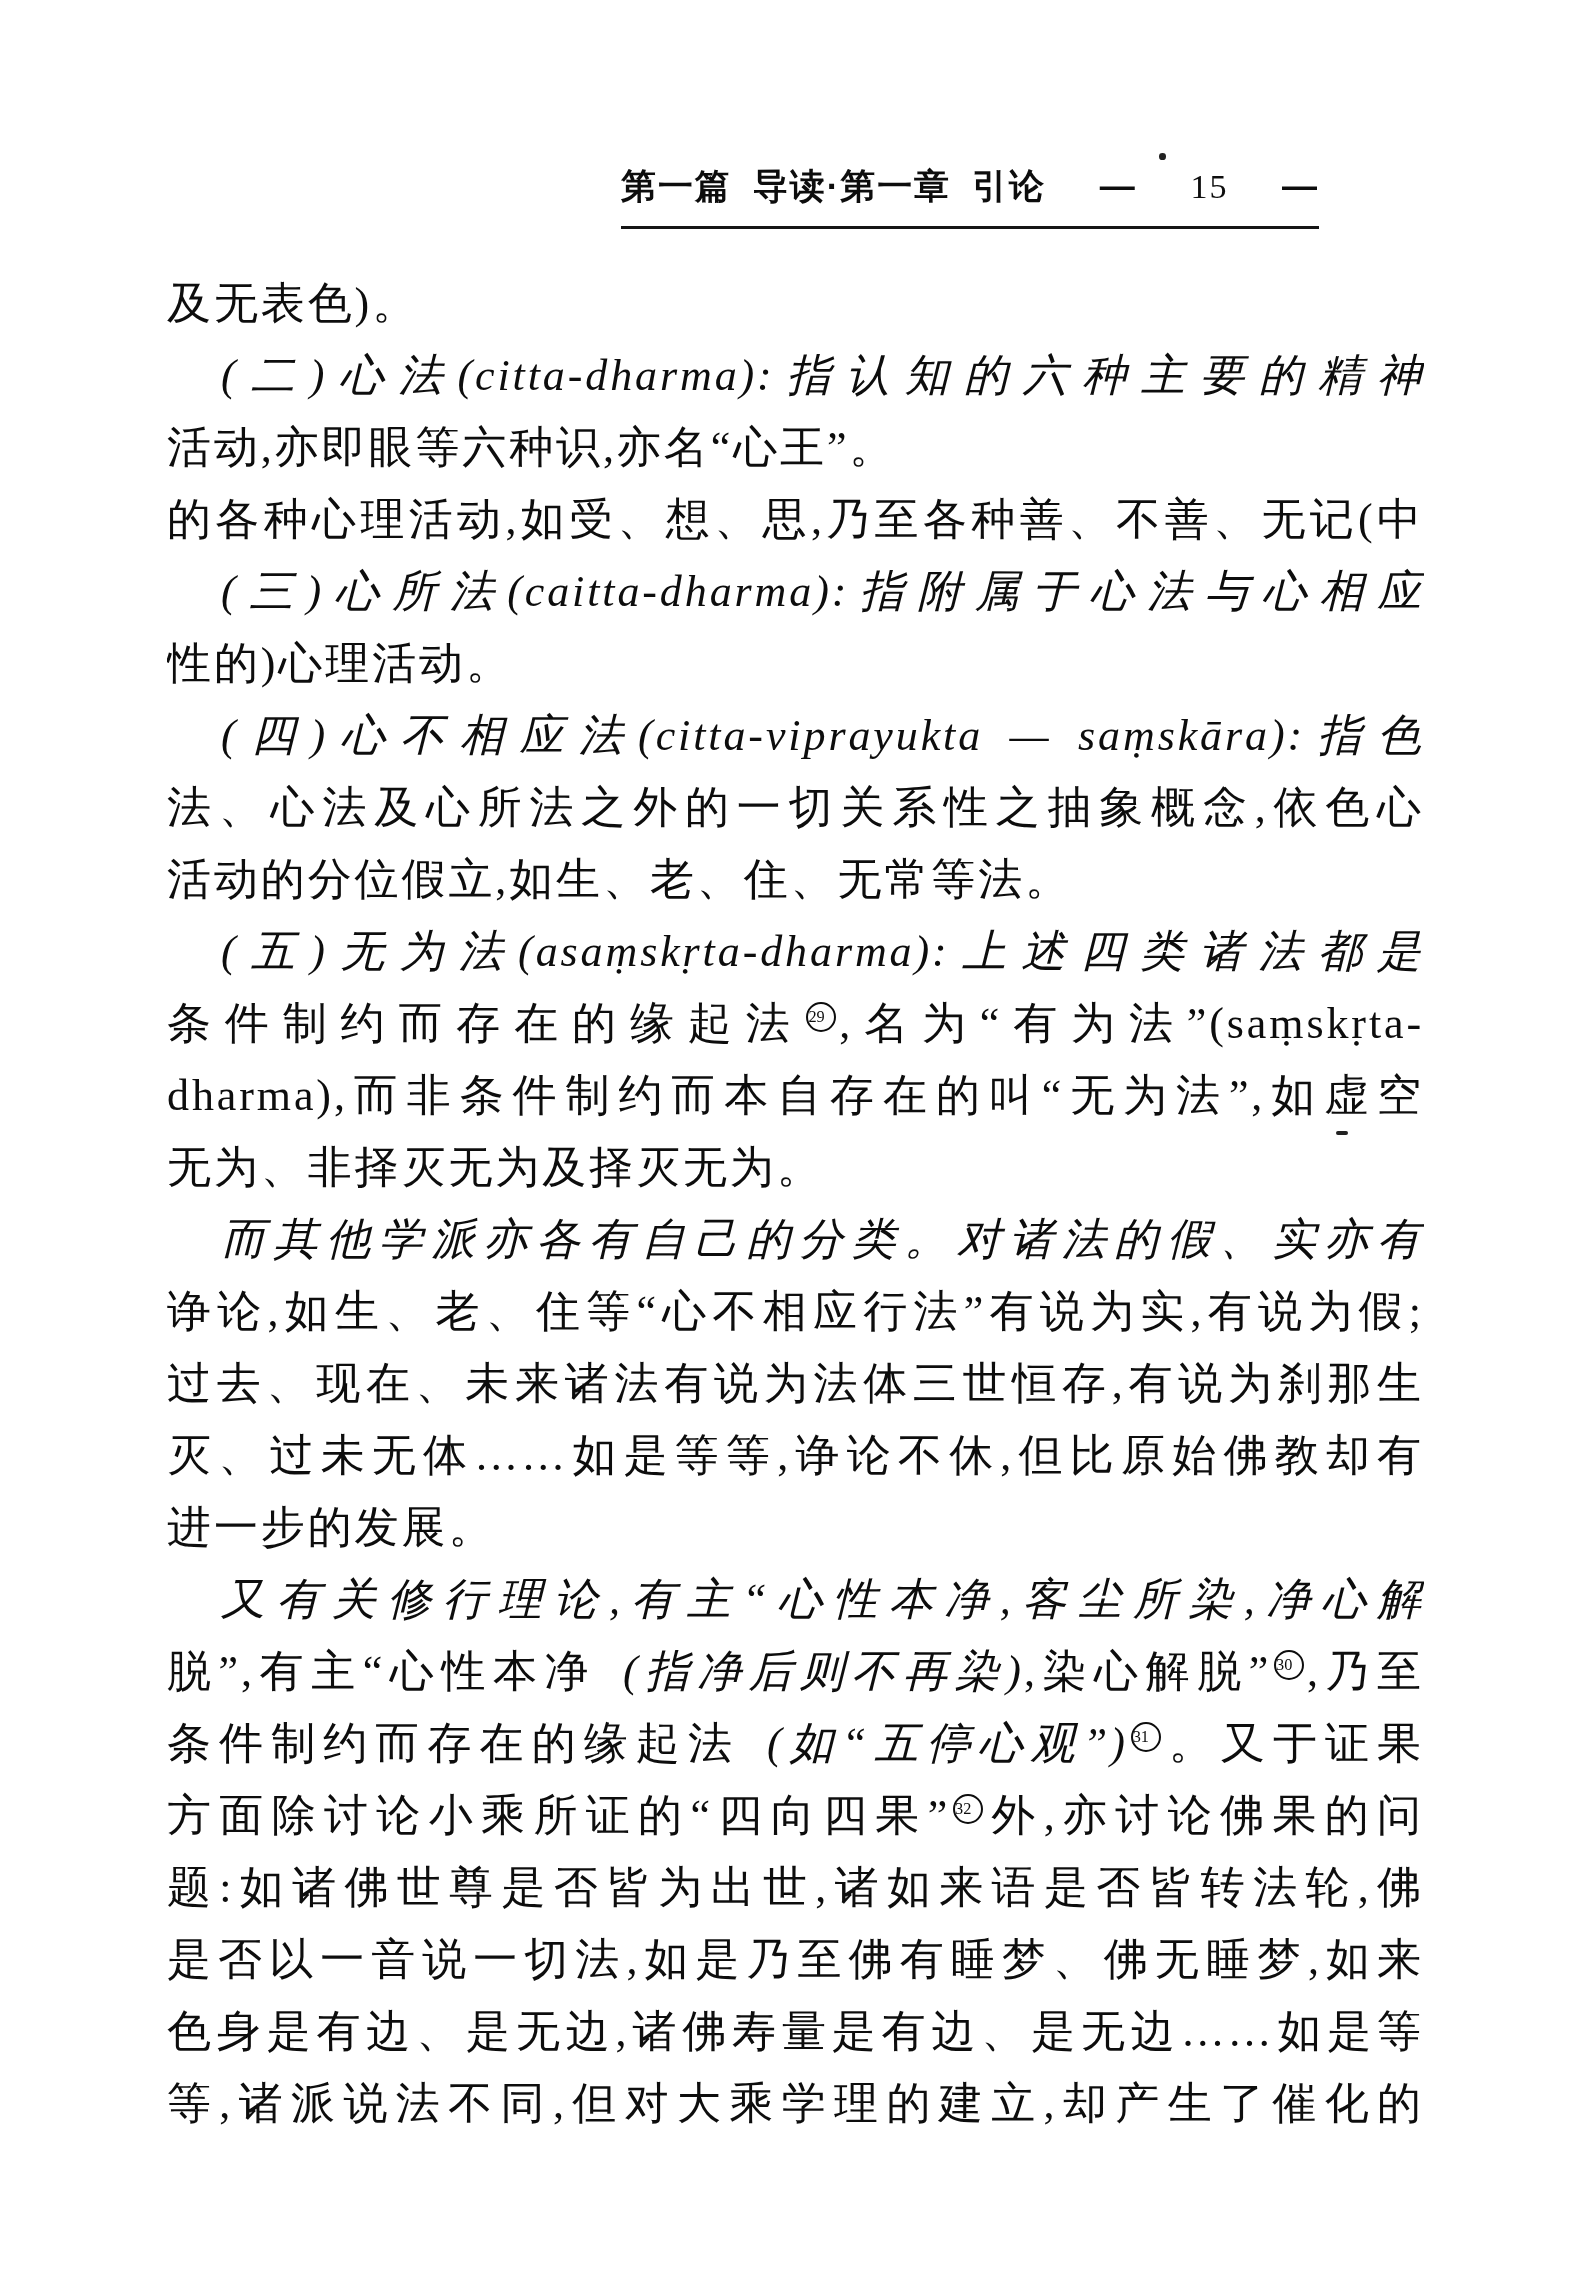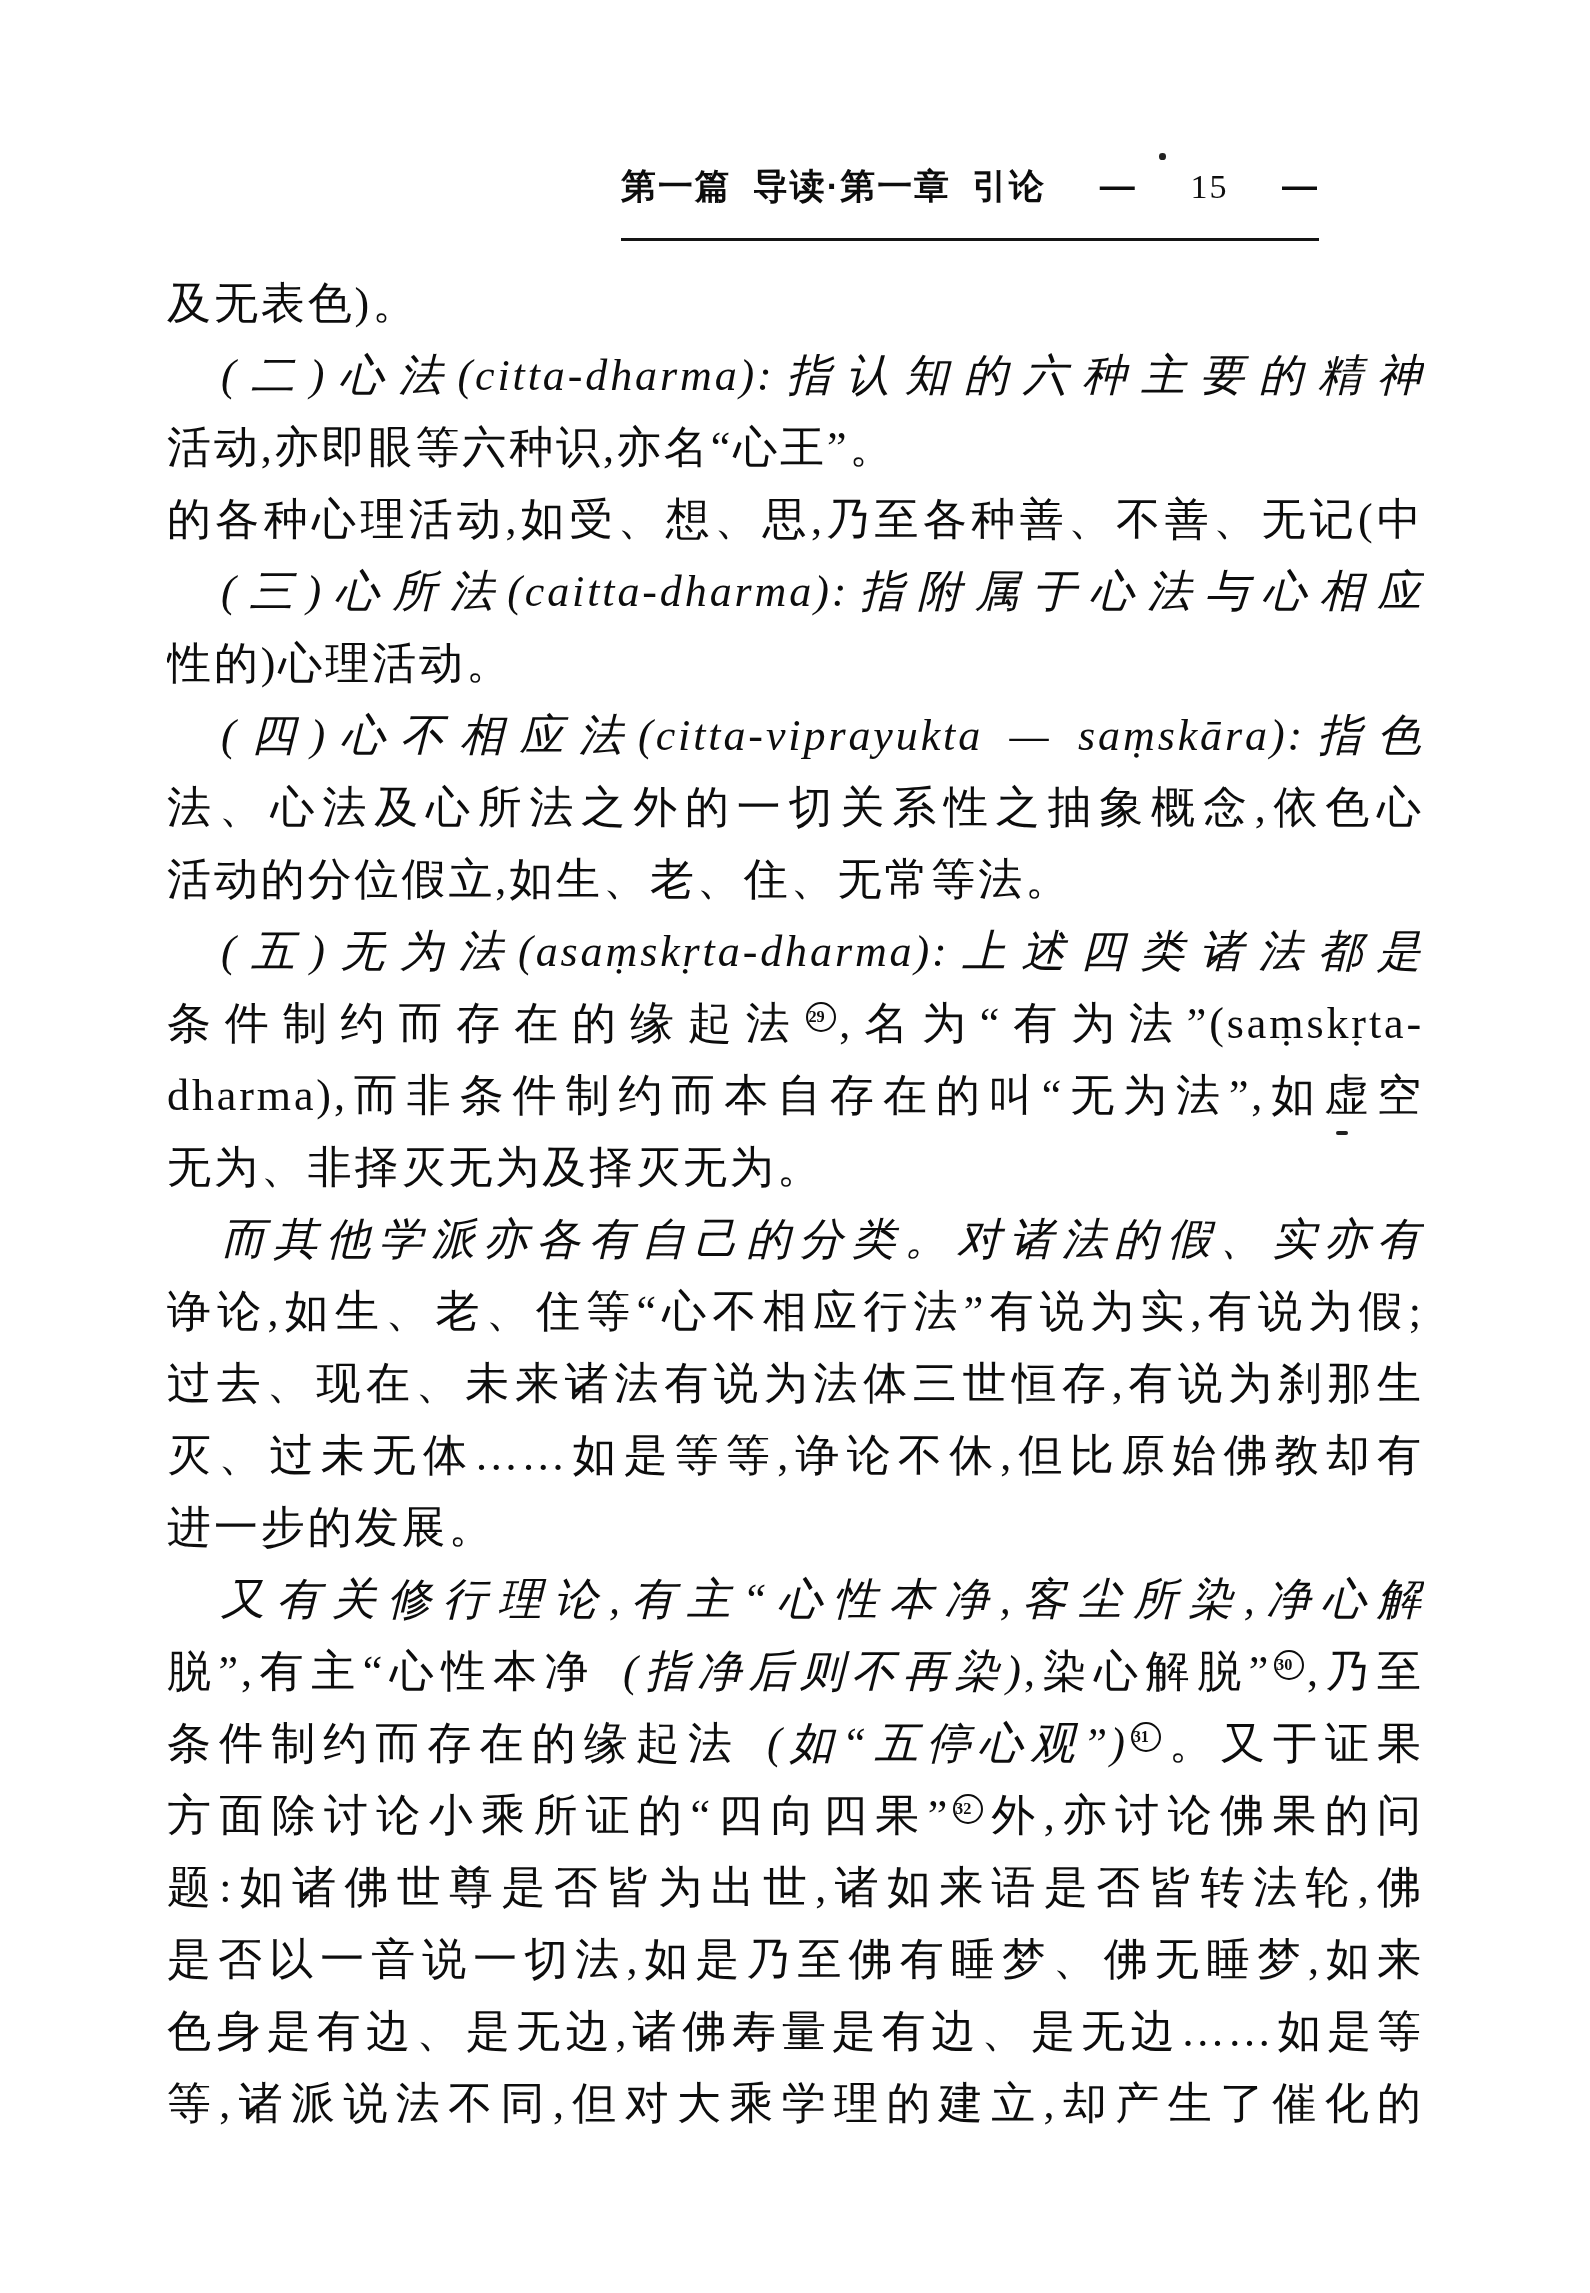--- a/index.html
+++ b/index.html
@@ -11,21 +11,21 @@
     position: relative;
     overflow: hidden;
   }
   .page { position: absolute; inset: 0; }
 
   
   .header {
     position: absolute;
     top: 163px; left: 621px; width: 698px;
     border-bottom: 3.8px solid #151515;
-    padding-bottom: 28px;
+    padding-bottom: 16px;
     display: flex;
     justify-content: space-between;
     align-items: baseline;
     font-family: "Liberation Sans", "DejaVu Sans", sans-serif;
     font-weight: 700;
     font-size: 35px;
     letter-spacing: 1.9px;
     white-space: nowrap;
   }
   .htitle { word-spacing: 9.6px; }
@@ -66,21 +66,20 @@
     border-radius: 50%;
     font-size: 16.3px;
     line-height: 25px;
     text-align: right;
     text-indent: 0;
     letter-spacing: 0;
     vertical-align: 16.3px;
     margin: 0 2.9px;
     font-family: "Liberation Serif", "DejaVu Serif", serif;
     font-style: normal;
-    font-weight: bold;
   }
 
   .speck { position: absolute; background: #222; border-radius: 50%; }
   .speck.s1 { left: 1159px; top: 153px; width: 6.7px; height: 6.7px; }
   .speck.s2 { left: 1336px; top: 1131px; width: 11.5px; height: 3.8px; border-radius: 1.9px; }
 </style>
 </head>
 <body>
 
 <div class="page">

